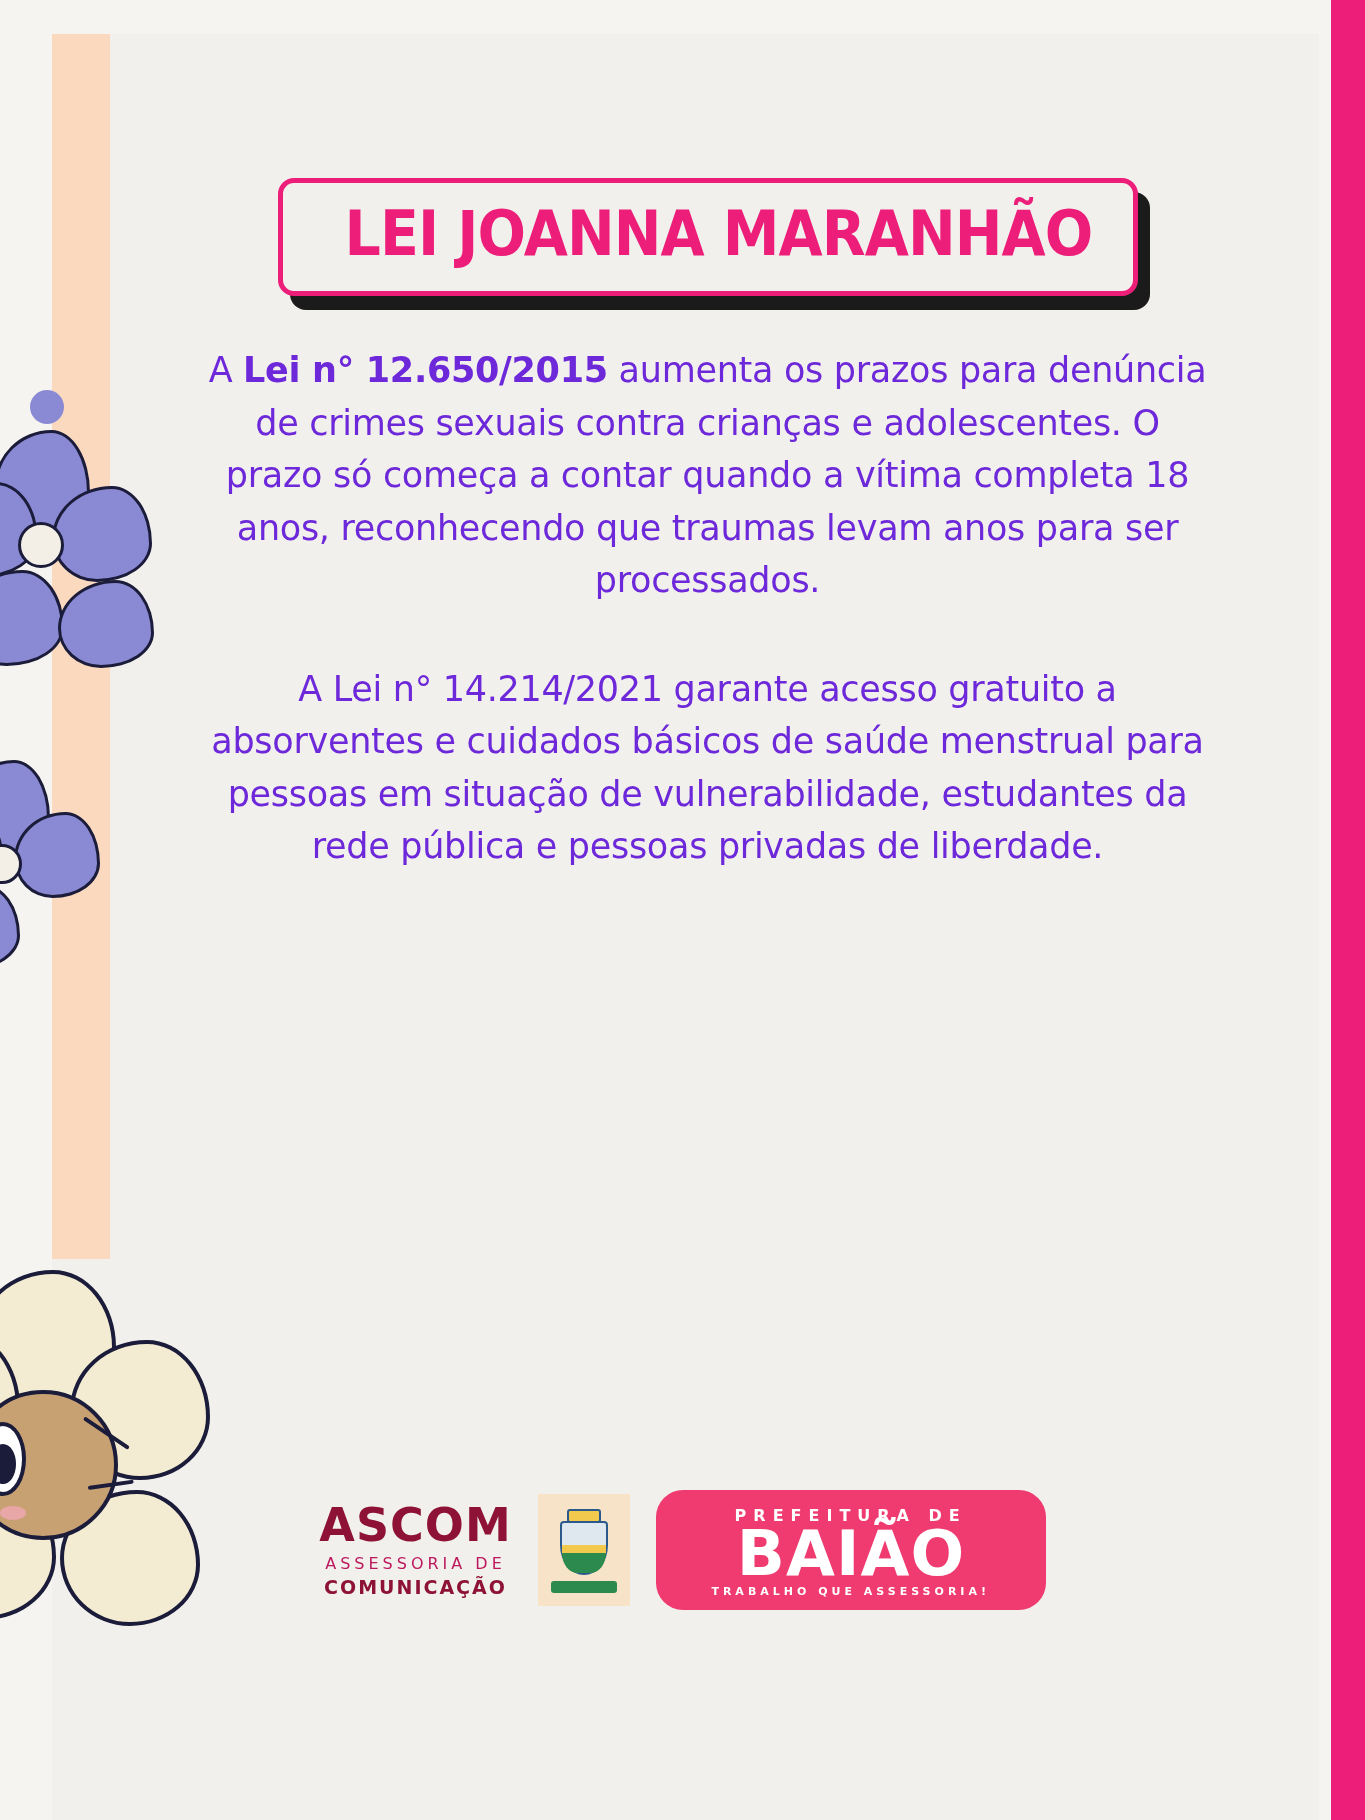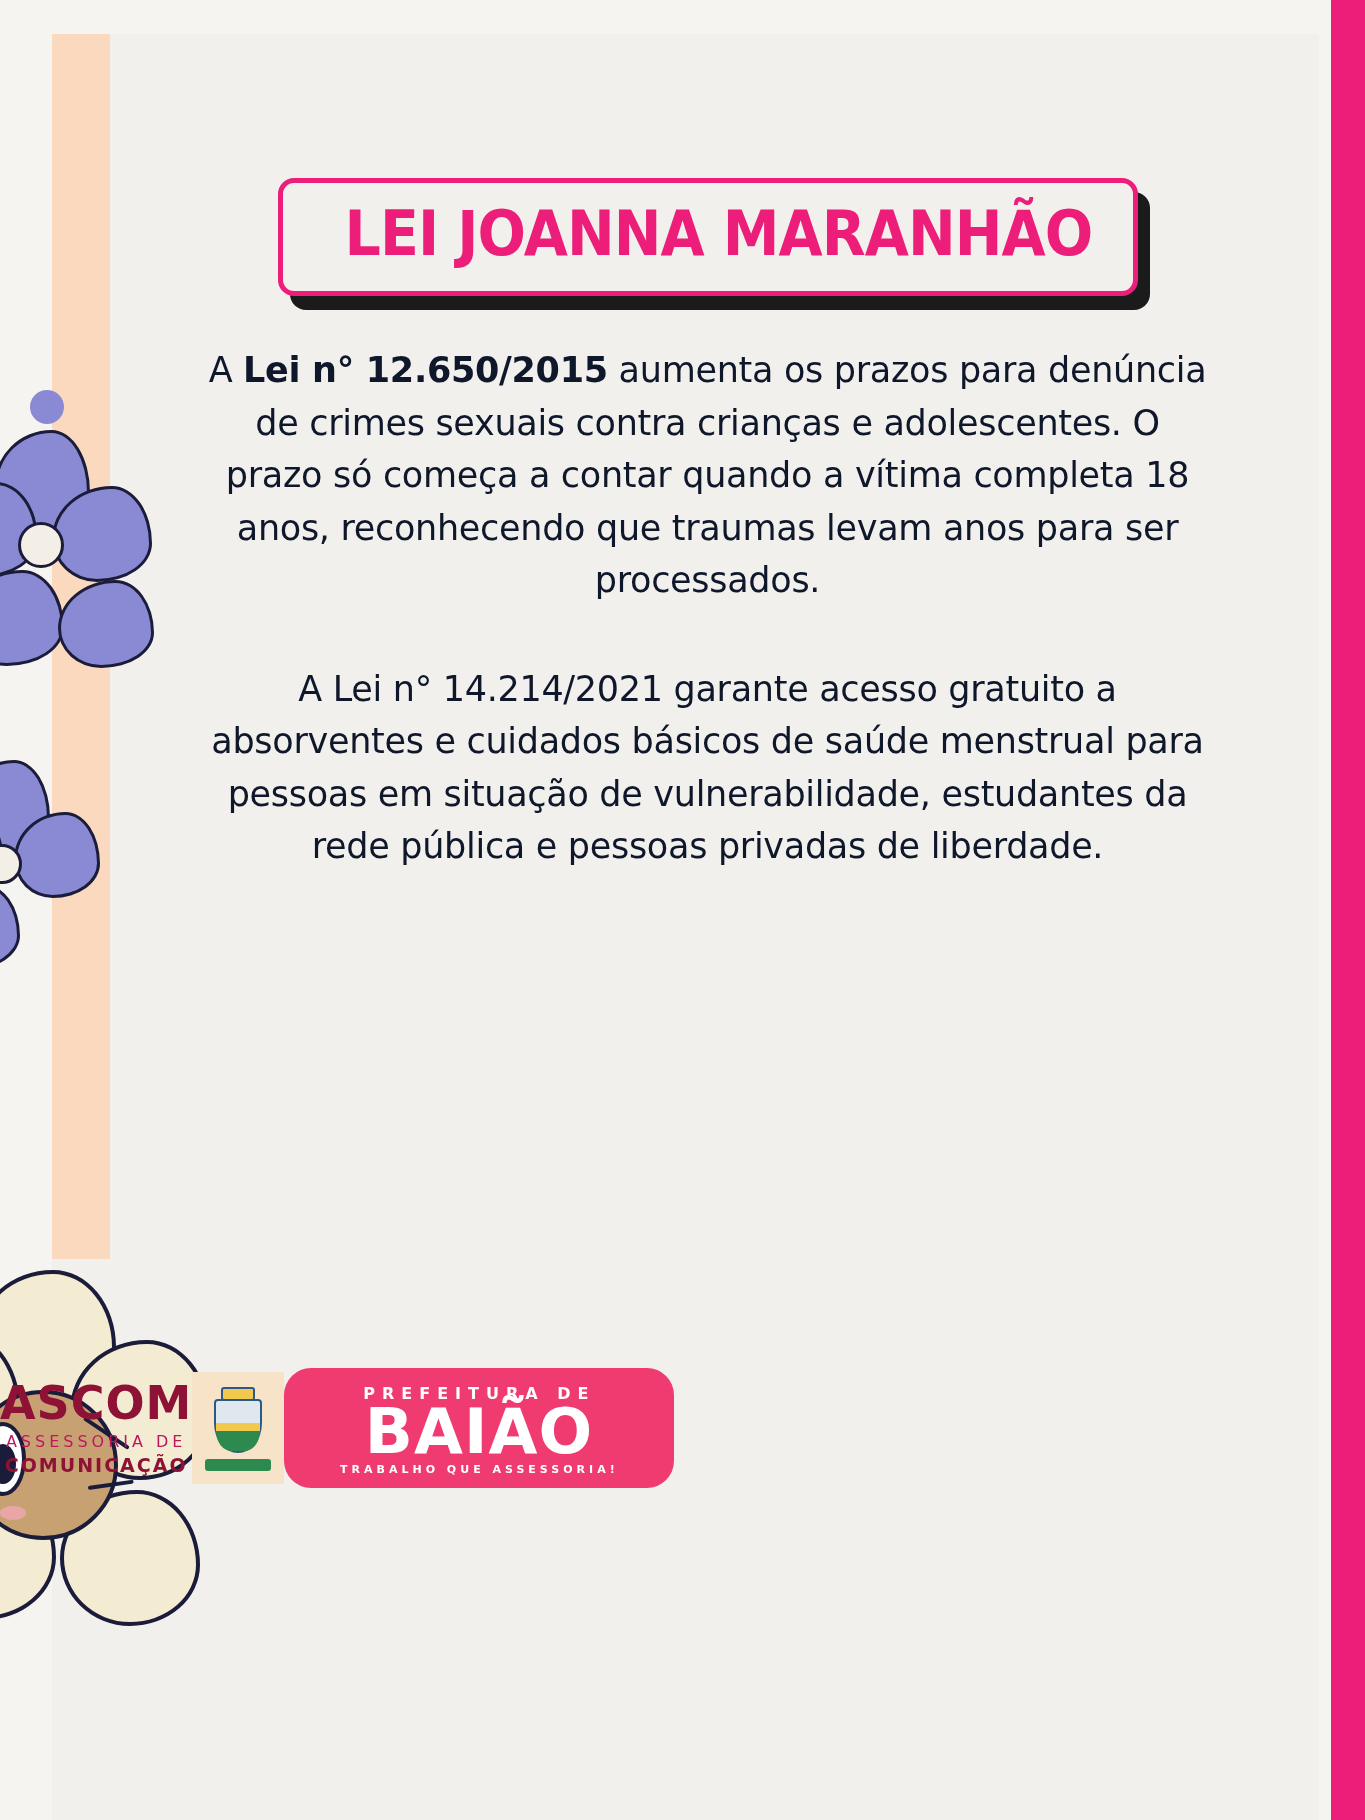--- a/index.html
+++ b/index.html
@@ -168,36 +168,37 @@
 
   #banner1-wrap { width: 860px; margin-top: 170px; }
   #banner2-wrap { width: 1005px; margin-top: 190px; }
   #banner2-wrap .banner-text { font-size: 66px; }
 
   .paragraph {
     margin: 48px auto 0;
     width: 1000px;
     text-align: center;
     font-family: "DejaVu Sans", sans-serif;
-    color: #0f172a;
+    color: #6d28d9;
     font-size: 35px;
     line-height: 1.5;
     letter-spacing: -0.3px;
   }
   .paragraph b { font-weight: bold; }
   #para2 { width: 1010px; margin-top: 56px; }
 
   
   .footer {
     position: absolute;
     left: 0; right: 0;
-    top: 1368px;
+    top: 1490px;
     display: flex;
-    justify-content: flex-start;
+    justify-content: center;
     align-items: center;
+    gap: 26px;
   }
   .ascom {
     text-align: center;
     color: #7c1030;
     font-family: "DejaVu Sans", sans-serif;
   }
   .ascom-main {
     font-size: 46px;
     font-weight: bold;
     letter-spacing: 1px;

